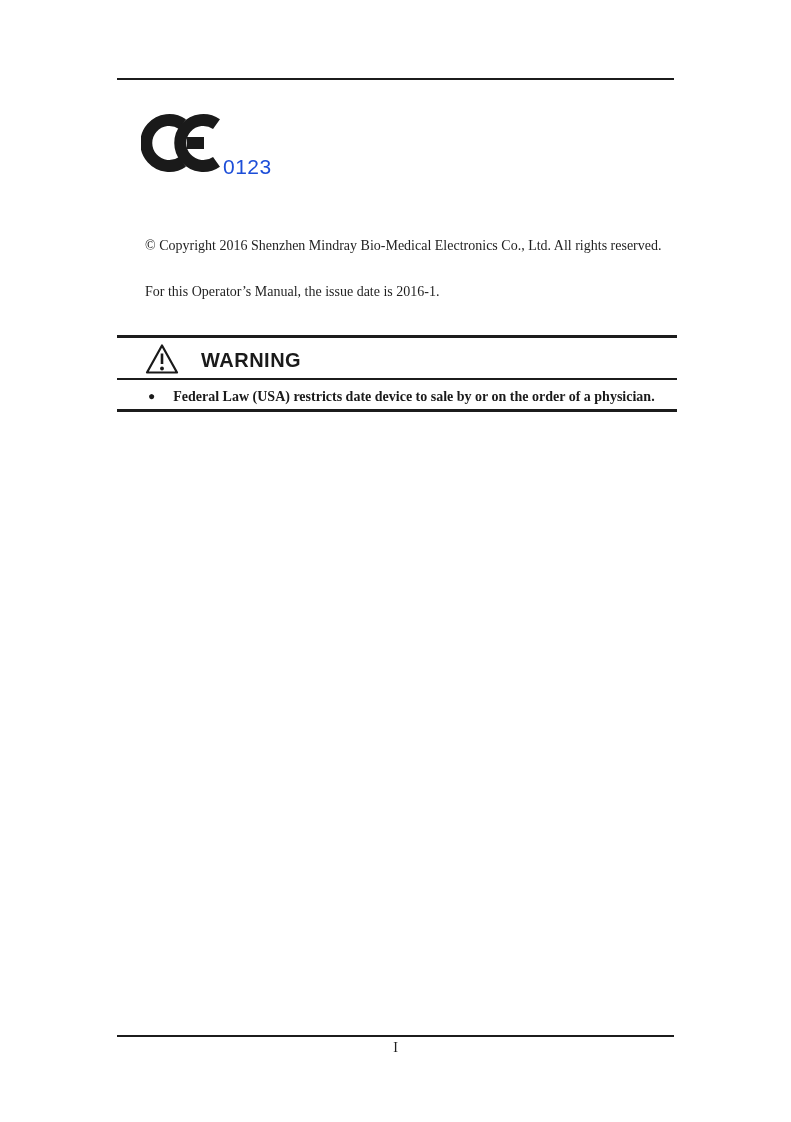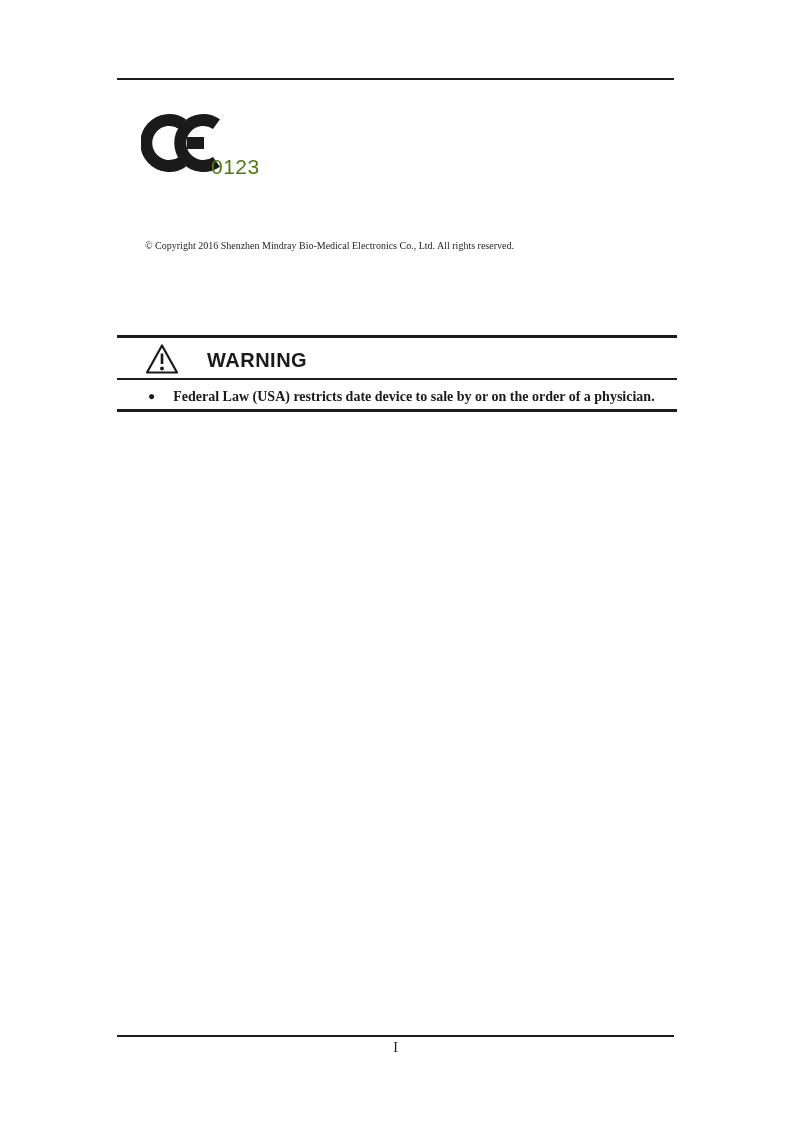--- a/index.html
+++ b/index.html
@@ -31,34 +31,34 @@
   .ce-logo {
     position: absolute;
     left: 141px;
     top: 112px;
     width: 150px;
     height: 70px;
   }
   .ce-logo svg { position: absolute; left: 0; top: 0; }
   .ce-number {
     position: absolute;
-    left: 70px;
+    left: 82px;
     top: 44px;
     font-family: "Liberation Sans", sans-serif;
     font-size: 21px;
     line-height: 21px;
-    color: #4d7c0f;
+    color: #1d4ed8;
     letter-spacing: 0.5px;
   }
 
   .body-line {
     position: absolute;
     left: 145px;
     width: 540px;
-    font-size: 10px;
+    font-size: 14px;
     line-height: 17px;
     color: #1f1f1f;
   }
   .copyright-line { top: 237px; }
   .issue-line     { top: 283px; }
 
   .warning-header {
     position: absolute;
     left: 145px;
     top: 342px;
@@ -70,21 +70,21 @@
     width: 34px;
     height: 32px;
     display: block;
   }
   .warning-title {
     font-family: "Liberation Sans", sans-serif;
     font-weight: bold;
     font-size: 20px;
     letter-spacing: 0.5px;
     color: #1a1a1a;
-    margin-left: 28px;
+    margin-left: 22px;
     padding-top: 2px;
   }
 
   .warning-item {
     position: absolute;
     left: 148px;
     top: 388px;
     width: 515px;
     font-size: 14px;
     font-weight: bold;
@@ -122,20 +122,21 @@
 
       <path d="M 75.5 12.2 A 23 23 0 1 0 75.5 49.8" fill="none" stroke="#1a1a1a" stroke-width="12"></path>
 
       <line x1="46" y1="31" x2="63" y2="31" stroke="#1a1a1a" stroke-width="12"></line>
     </svg>
     <span class="ce-number">0123</span>
   </div>
 
   <div class="body-line copyright-line">© Copyright 2016 Shenzhen Mindray Bio-Medical Electronics Co., Ltd. All rights reserved.</div>
 
+  <div class="body-line issue-line">For this Operator’s Manual, the issue date is 2016-1.</div>
 
   <div class="rule rule-warn-top"></div>
 
   <div class="warning-header">
     <svg class="warning-triangle" viewBox="0 0 34 32" aria-hidden="true">
       <path d="M 17 2.5 L 32 29.5 L 2 29.5 Z" fill="none" stroke="#1a1a1a" stroke-width="2.2" stroke-linejoin="round"></path>
       <line x1="17" y1="10.5" x2="17" y2="21" stroke="#1a1a1a" stroke-width="2.6"></line>
       <circle cx="17" cy="25.5" r="1.9" fill="#1a1a1a"></circle>
     </svg>
     <span class="warning-title">WARNING</span>

